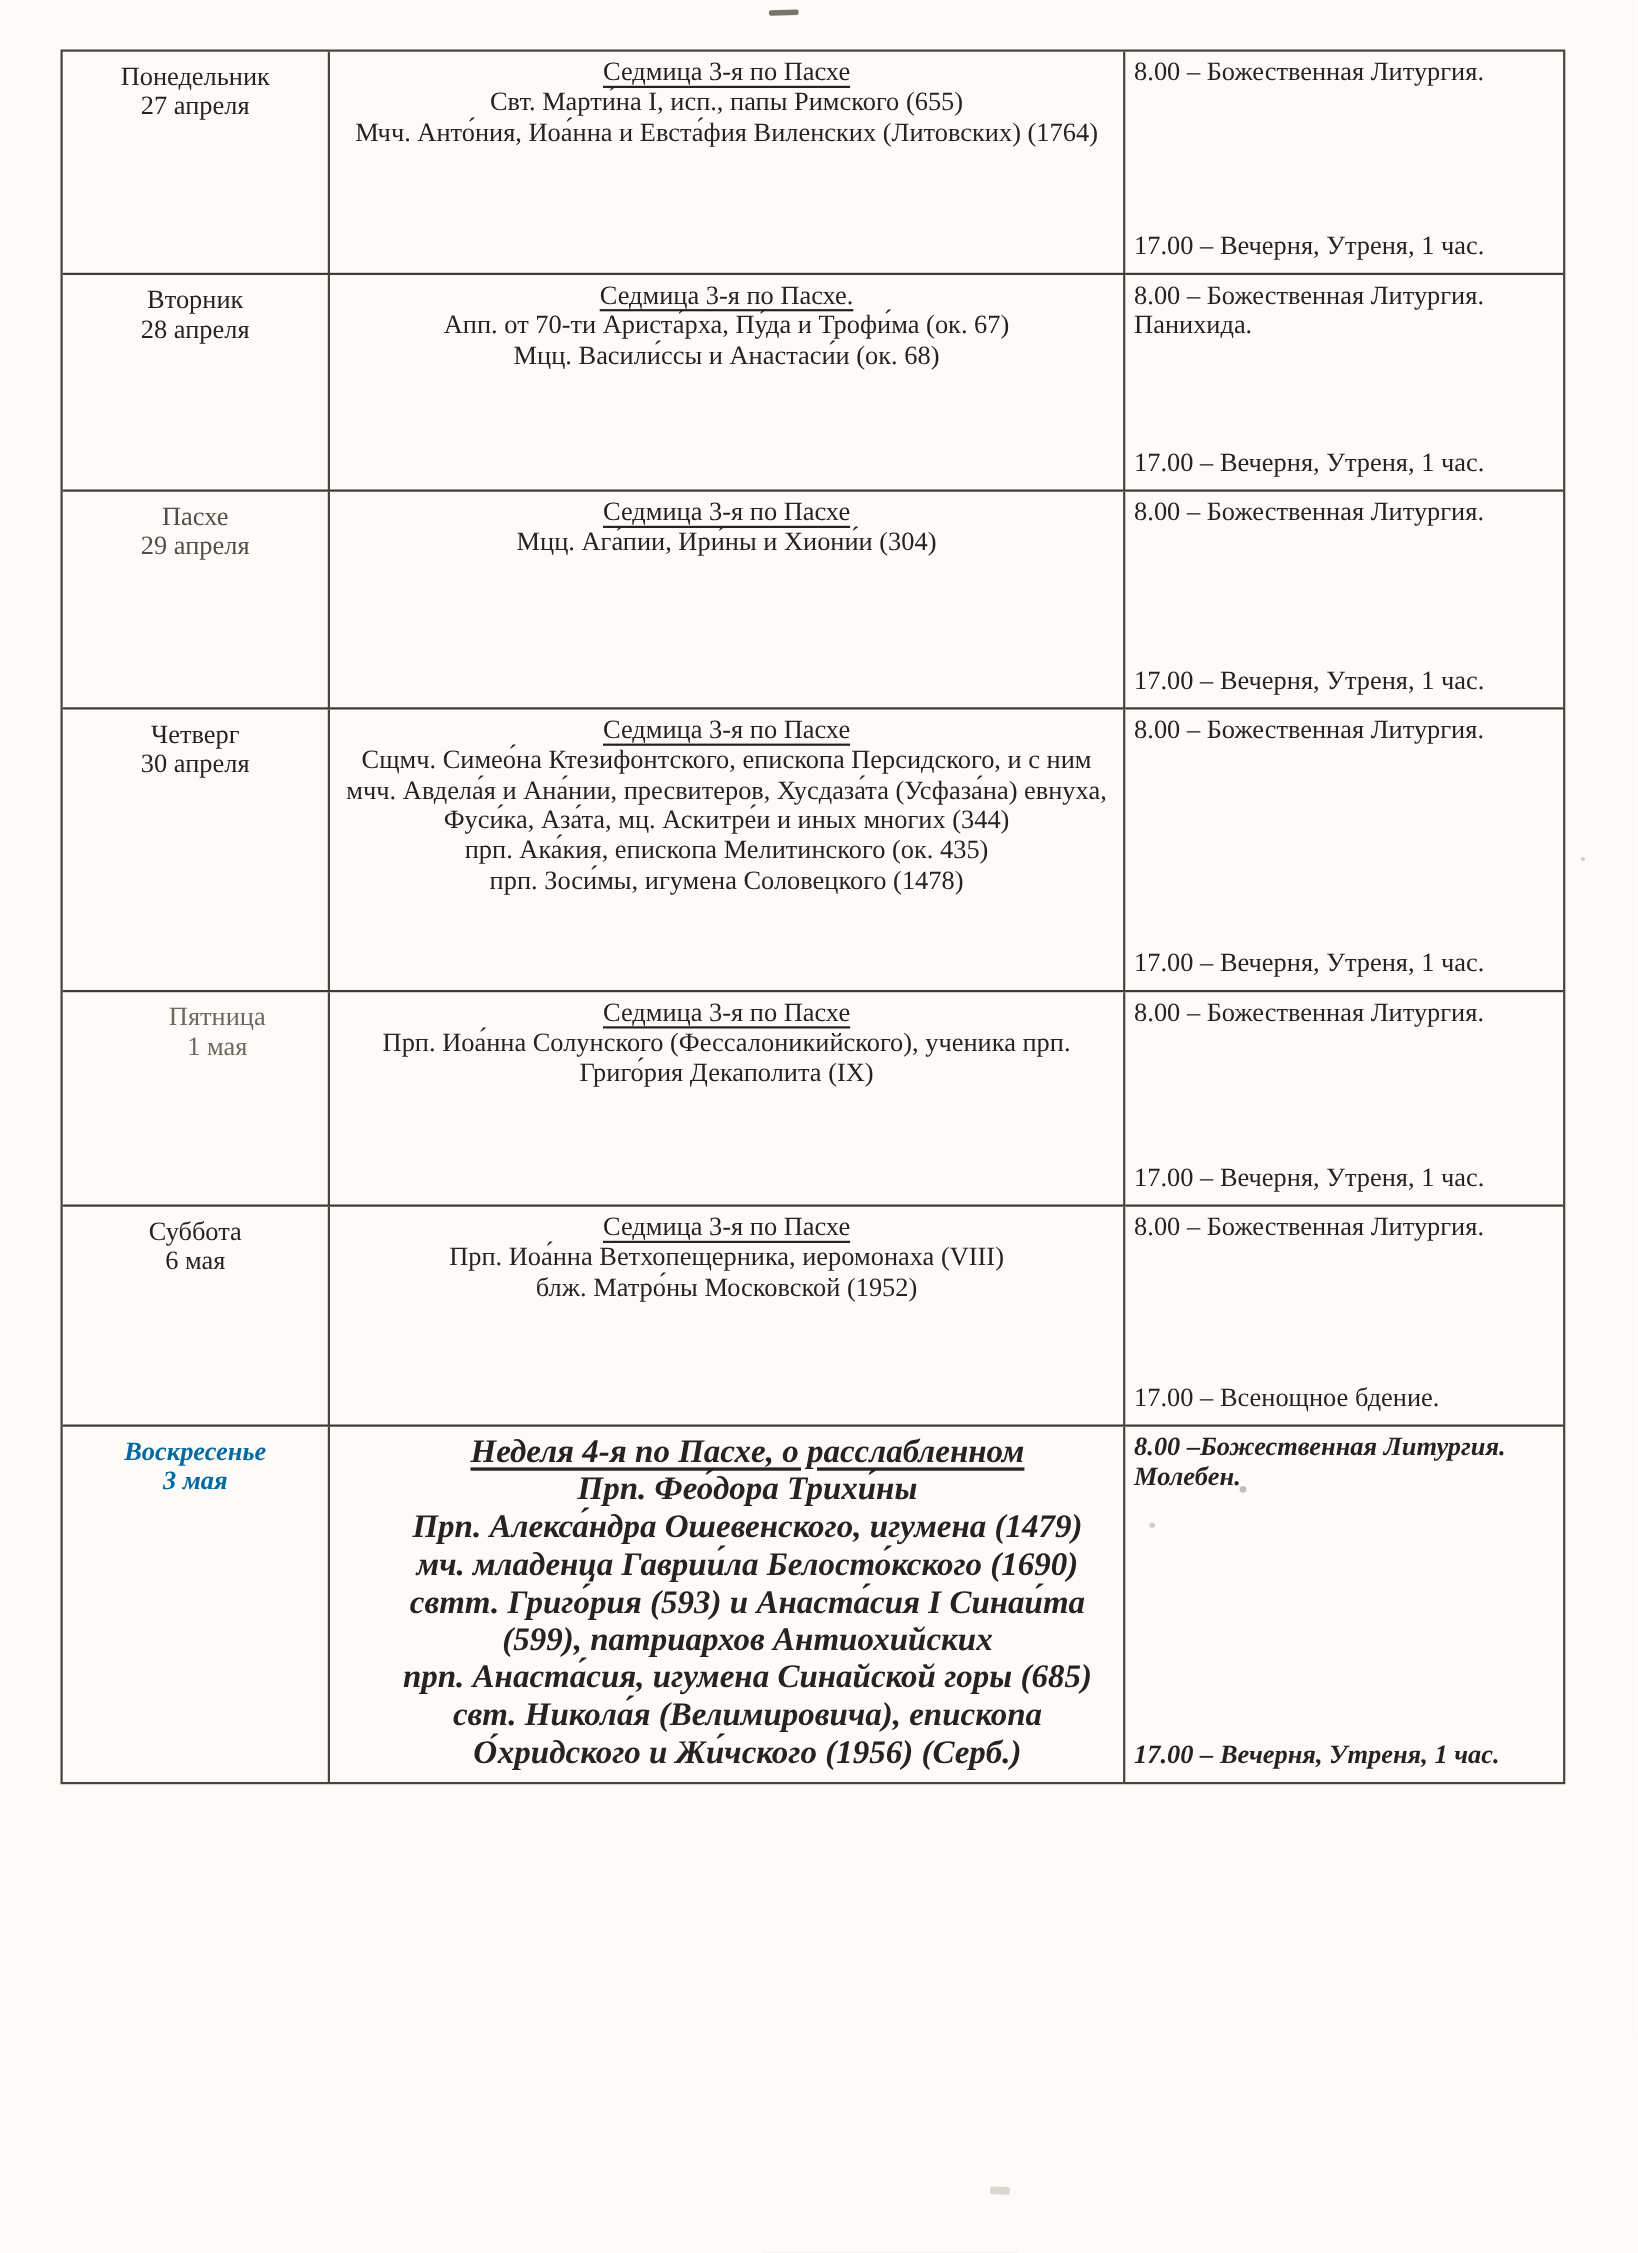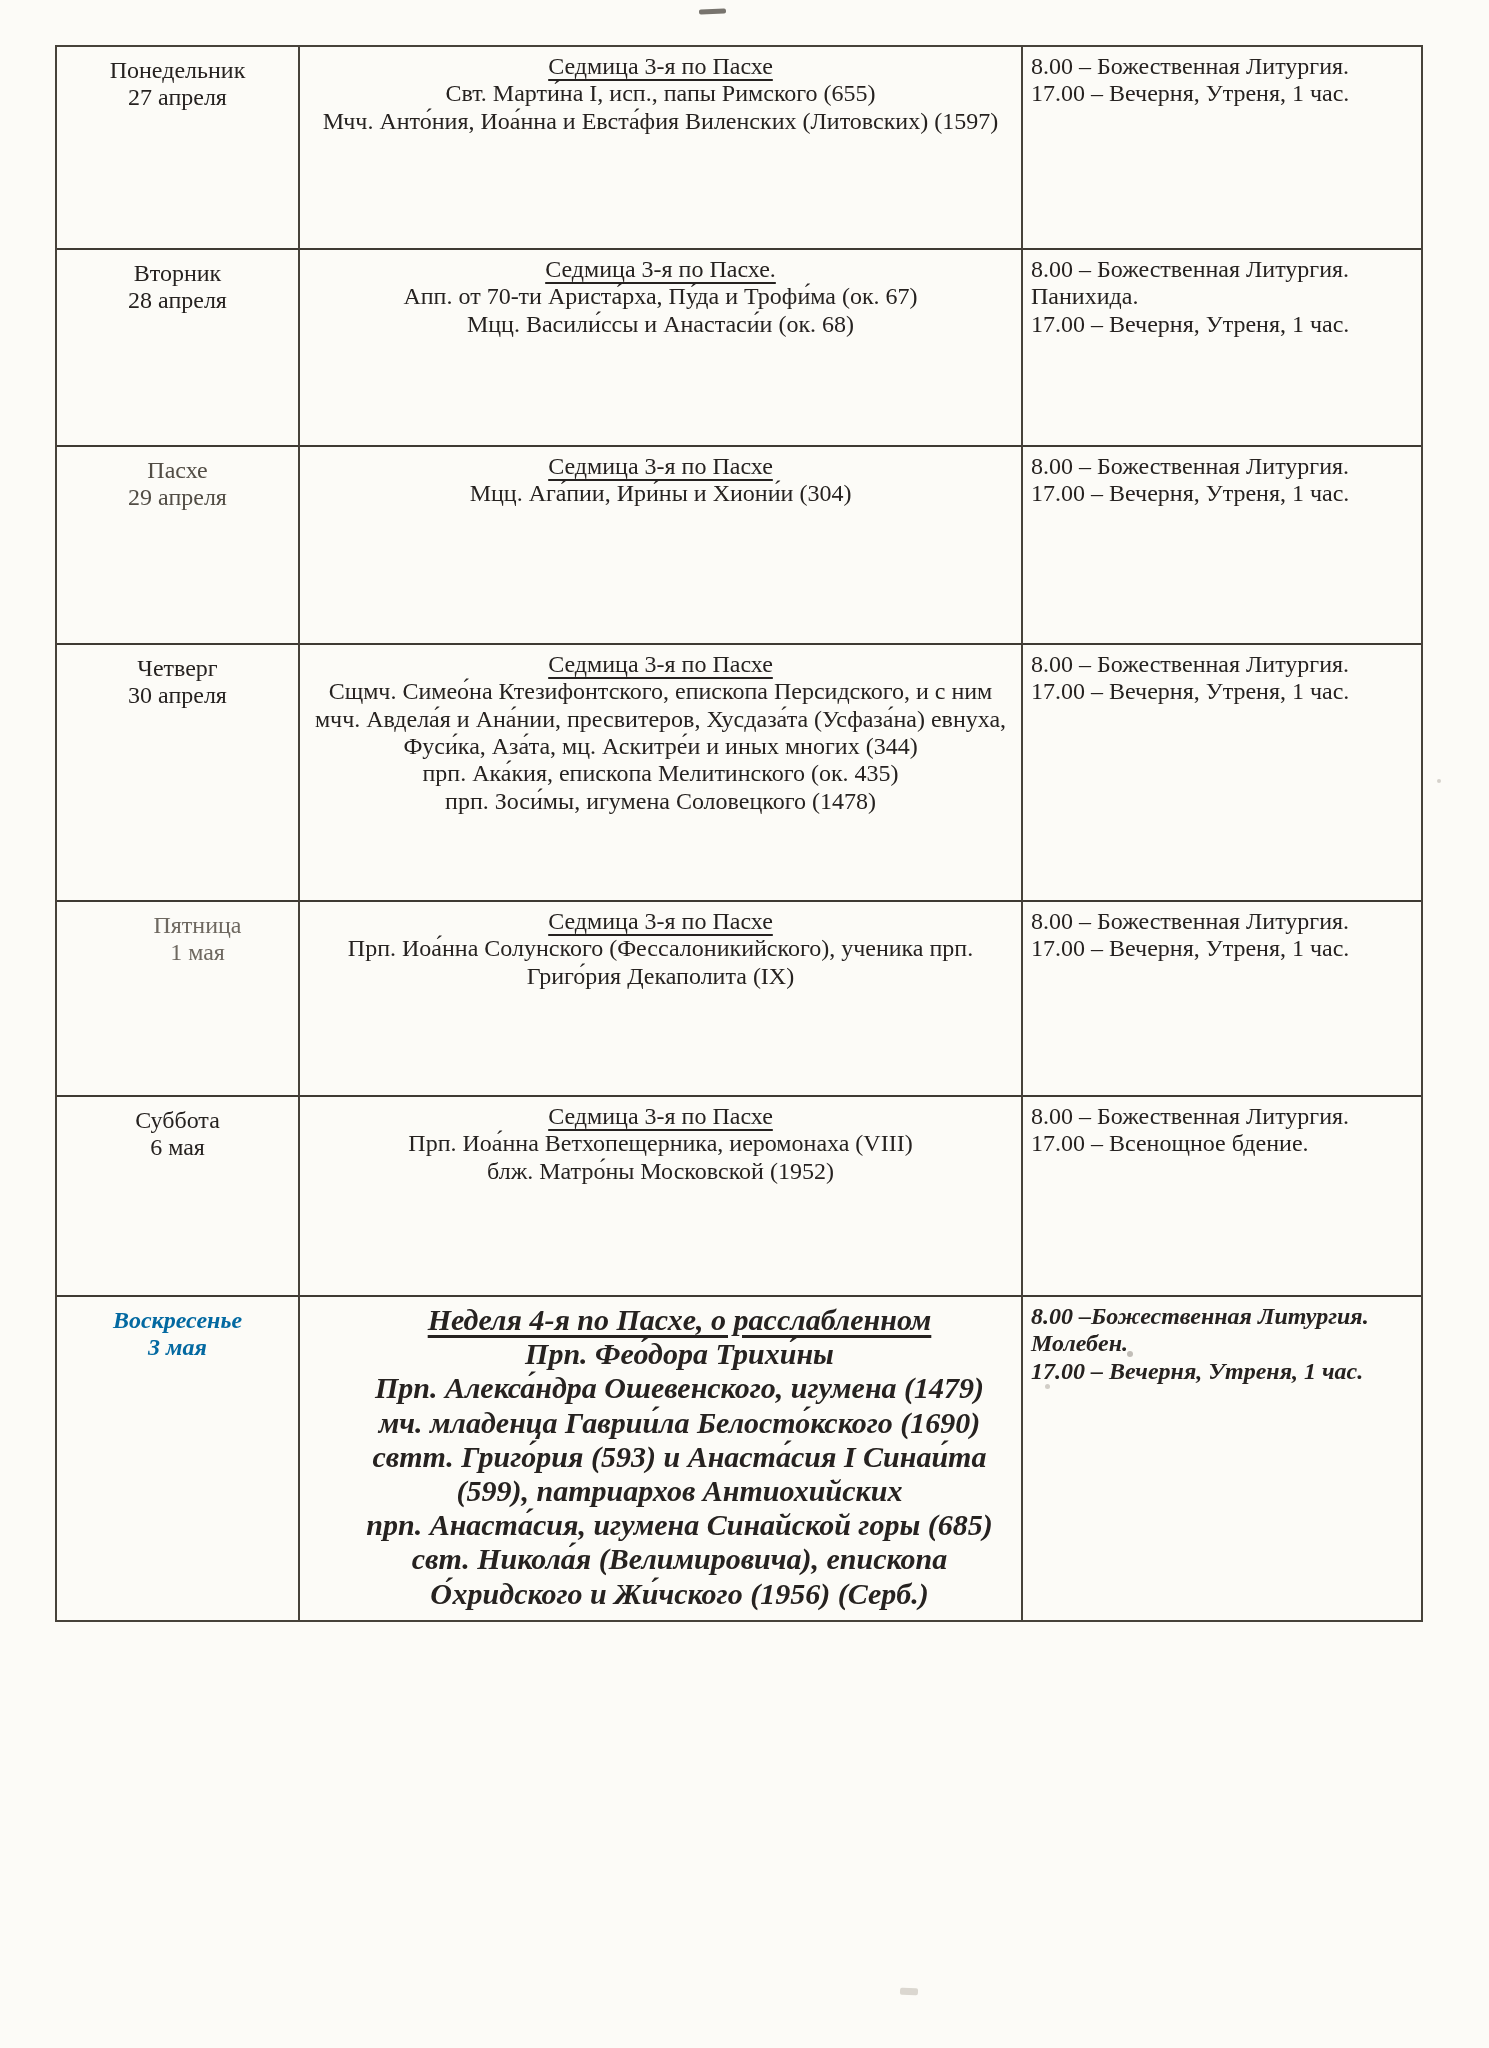--- a/index.html
+++ b/index.html
@@ -39,21 +39,21 @@
     text-align: center;
     padding-top: 10px;
   }
   .c-comm {
     text-align: center;
     padding: 6px 6px 0 6px;
   }
   .c-svc {
     display: flex;
     flex-direction: column;
-    justify-content: flex-start;
+    justify-content: space-between;
     padding: 6px 16px 10px 8px;
   }
   .uline {
     text-decoration: underline;
     text-underline-offset: 5px;
     text-decoration-thickness: 2px;
     text-align: center;
   }
   
   .c-day.r2 { color: #524d45; }
@@ -84,21 +84,21 @@
 
   <div class="tbl">
 
     <div class="cell c-day r0">
       <div>Понедельник</div>
       <div>27 апреля</div>
     </div>
     <div class="cell c-comm r0">
       <div><span class="uline">Седмица 3-я по Пасхе</span></div>
       <div>Свт. Марти́на I, исп., папы Римского (655)</div>
-      <div>Мчч. Анто́ния, Иоа́нна и Евста́фия Виленских (Литовских) (1597)</div>
+      <div>Мчч. Анто́ния, Иоа́нна и Евста́фия Виленских (Литовских) (1764)</div>
     </div>
     <div class="cell c-svc r0">
       <div>8.00 – Божественная Литургия.</div>
       <div>17.00 – Вечерня, Утреня, 1 час.</div>
     </div>
 
     <div class="cell c-day r1">
       <div>Вторник</div>
       <div>28 апреля</div>
     </div>

